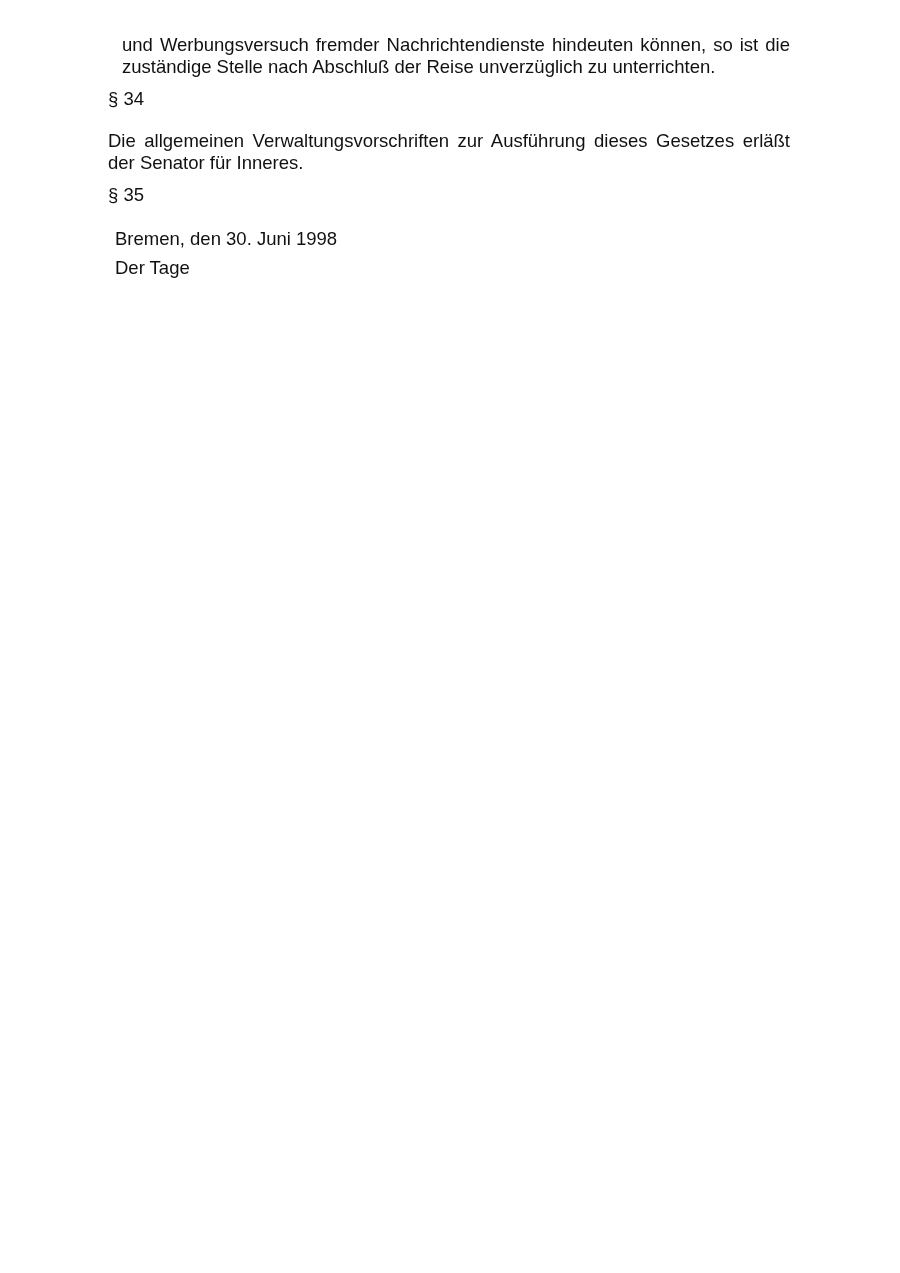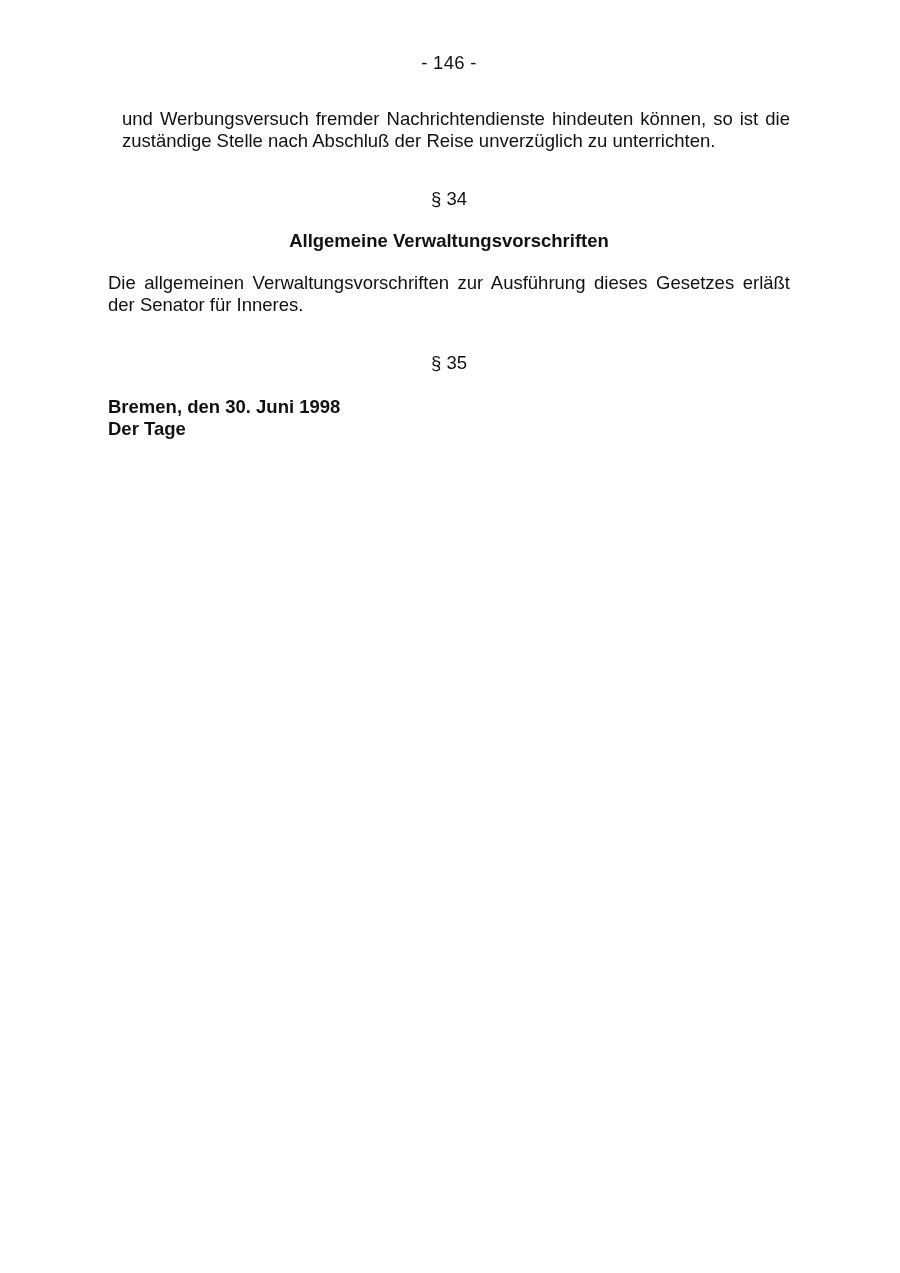--- a/index.html
+++ b/index.html
@@ -34,22 +34,22 @@
     font-size: 18.5px;
     line-height: 22px;
     color: #111111;
   }
   .justified {
     text-align: justify;
     text-justify: inter-word;
     margin-left: 14px;
   }
   .section-mark {
-    margin-top: 36px;
-    text-align: center;
+    margin-top: 10px;
+    text-align: left;
     font-size: 18.5px;
     line-height: 22px;
   }
   .section-title {
     margin: 0;
     margin-top: 20px;
     text-align: center;
     font-size: 18.5px;
     line-height: 22px;
     font-weight: bold;
@@ -62,36 +62,33 @@
   }
   .section-body.tight {
     margin-top: 18px;
   }
   .signature {
     margin-top: 22px;
     font-size: 18.5px;
     line-height: 22px;
   }
   .signature div {
-    margin: 0;
-    font-weight: bold;
+    margin: 7px;
   }
 </style>
 </head>
 <body>
 
 <div class="page">
 
-  <div class="page-number">- 146 -</div>
 
   <p class="body-text justified">und Werbungsversuch fremder Nachrichtendienste hindeuten können, so ist die zuständige Stelle nach Abschluß der Reise unverzüglich zu unterrichten.</p>
 
   <div class="section-mark">§ 34</div>
 
-  <h2 class="section-title">Allgemeine Verwaltungsvorschriften</h2>
 
   <p class="section-body justified">Die allgemeinen Verwaltungsvorschriften zur Ausführung dieses Gesetzes erläßt der Senator für Inneres.</p>
 
   <div class="section-mark">§ 35</div>
 
 
 
   <div class="signature">
     <div>Bremen, den 30. Juni 1998</div>
     <div>Der Tage</div>

